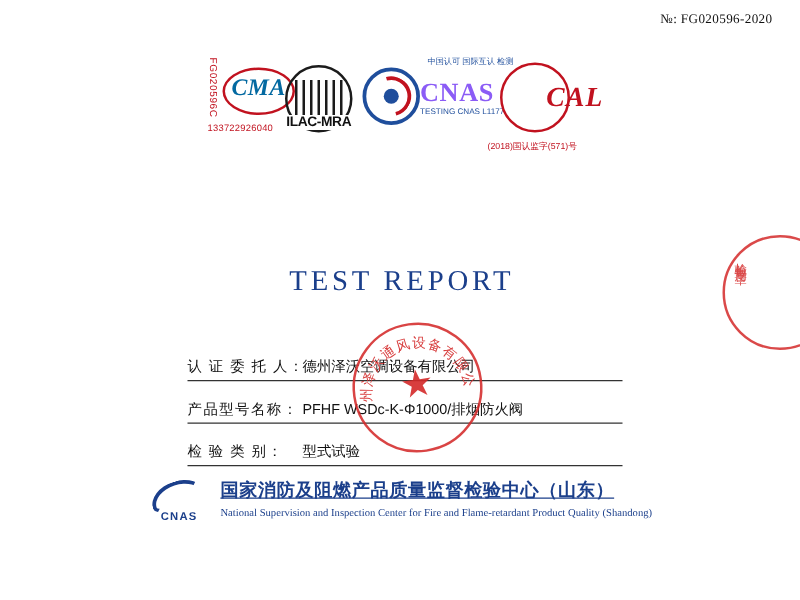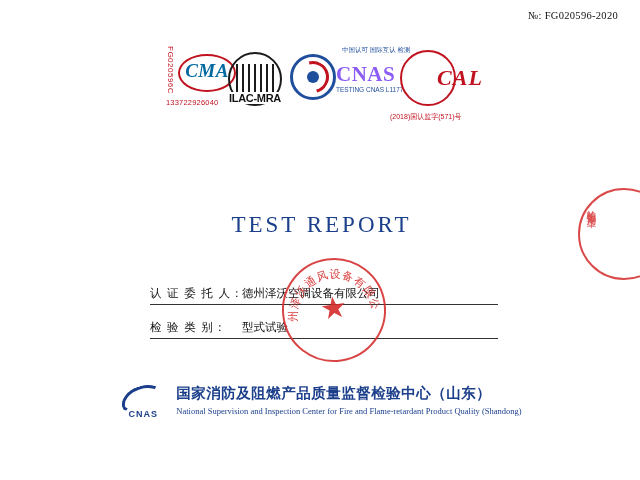--- a/index.html
+++ b/index.html
@@ -433,20 +433,21 @@
     letter-spacing: 1px;
   }
   .footer-cn {
     font-family: "Liberation Sans", sans-serif;
     font-weight: bold;
     font-size: 14.5px;
     color: #1b3f8b;
     letter-spacing: 0.5px;
     white-space: nowrap;
     text-align: left;
+    text-decoration: underline;
   }
   .footer-en {
     margin-top: 3px;
     font-family: "Liberation Serif", serif;
     font-size: 8.5px;
     color: #1b3f8b;
     white-space: nowrap;
     text-align: left;
   }
 </style>
@@ -509,20 +510,25 @@
     <div class="vtext">检验专用章</div>
   </div>
 
   <div class="fields">
     <div class="field-row">
       <div class="field-label">认 证 委 托 人：</div>
       <div class="field-value">德州泽沃空调设备有限公司</div>
       <div class="field-line"></div>
     </div>
     <div class="field-row">
+      <div class="field-label">产品型号名称：</div>
+      <div class="field-value">PFHF WSDc-K-Φ1000/排烟防火阀</div>
+      <div class="field-line"></div>
+    </div>
+    <div class="field-row">
       <div class="field-label">检 验 类 别：</div>
       <div class="field-value">型式试验</div>
       <div class="field-line"></div>
     </div>
   </div>
 
   <div class="stamp">
     <div class="outer"></div>
     <svg class="arc-text" viewBox="0 0 104 104">
       <defs>

